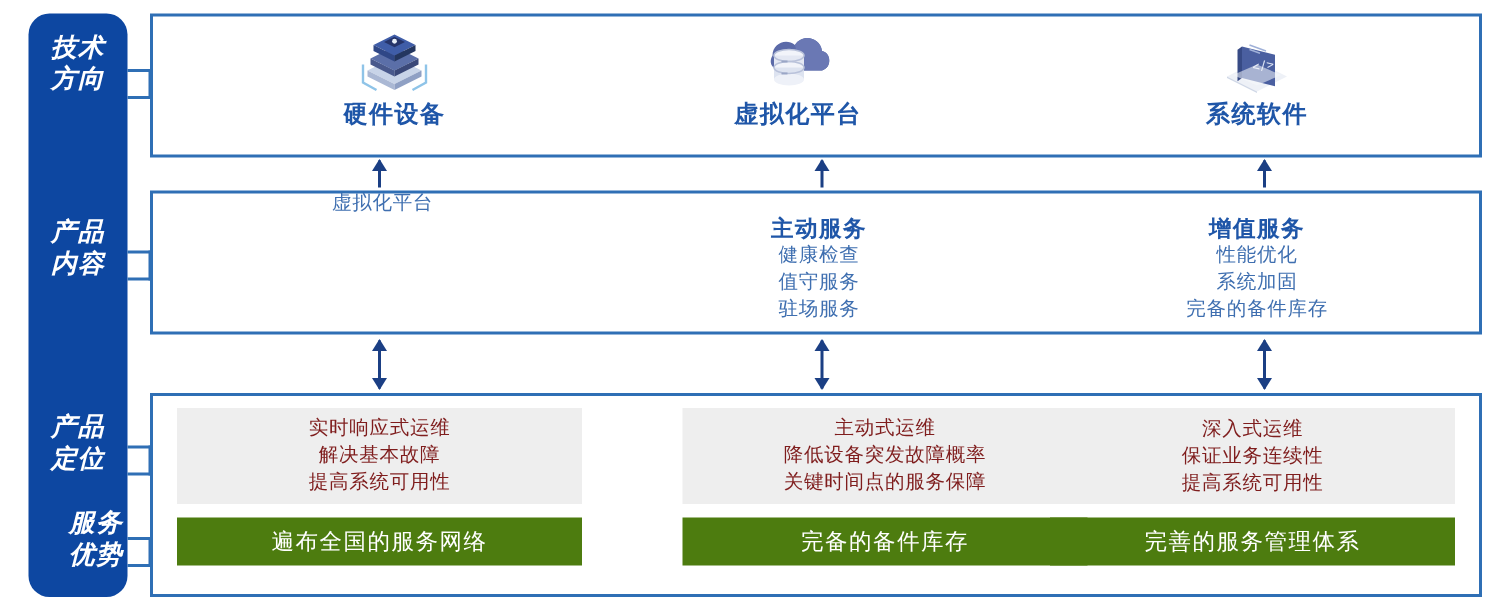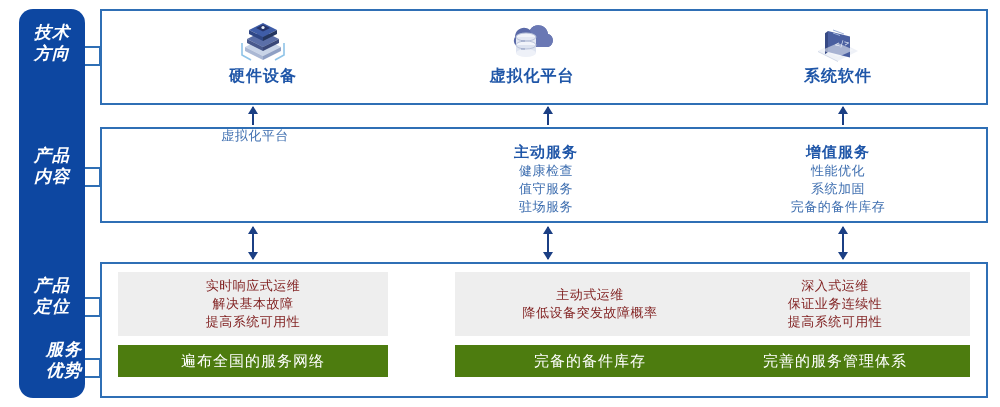--- a/index.html
+++ b/index.html
@@ -230,20 +230,21 @@
       <div>解决基本故障</div>
       <div>提高系统可用性</div>
     </div>
     <div class="bot-band">遍布全国的服务网络</div>
   </div>
 
   <div class="bot-col" style="left:409px;padding-left:46px;">
     <div class="bot-grey">
       <div>主动式运维</div>
       <div>降低设备突发故障概率</div>
+      <div>关键时间点的服务保障</div>
     </div>
     <div class="bot-band">完备的备件库存</div>
   </div>
 
   <div class="bot-col" style="left:700px;font-family:Liberation Serif, serif;">
     <div class="bot-grey">
       <div>深入式运维</div>
       <div>保证业务连续性</div>
       <div>提高系统可用性</div>
     </div>

